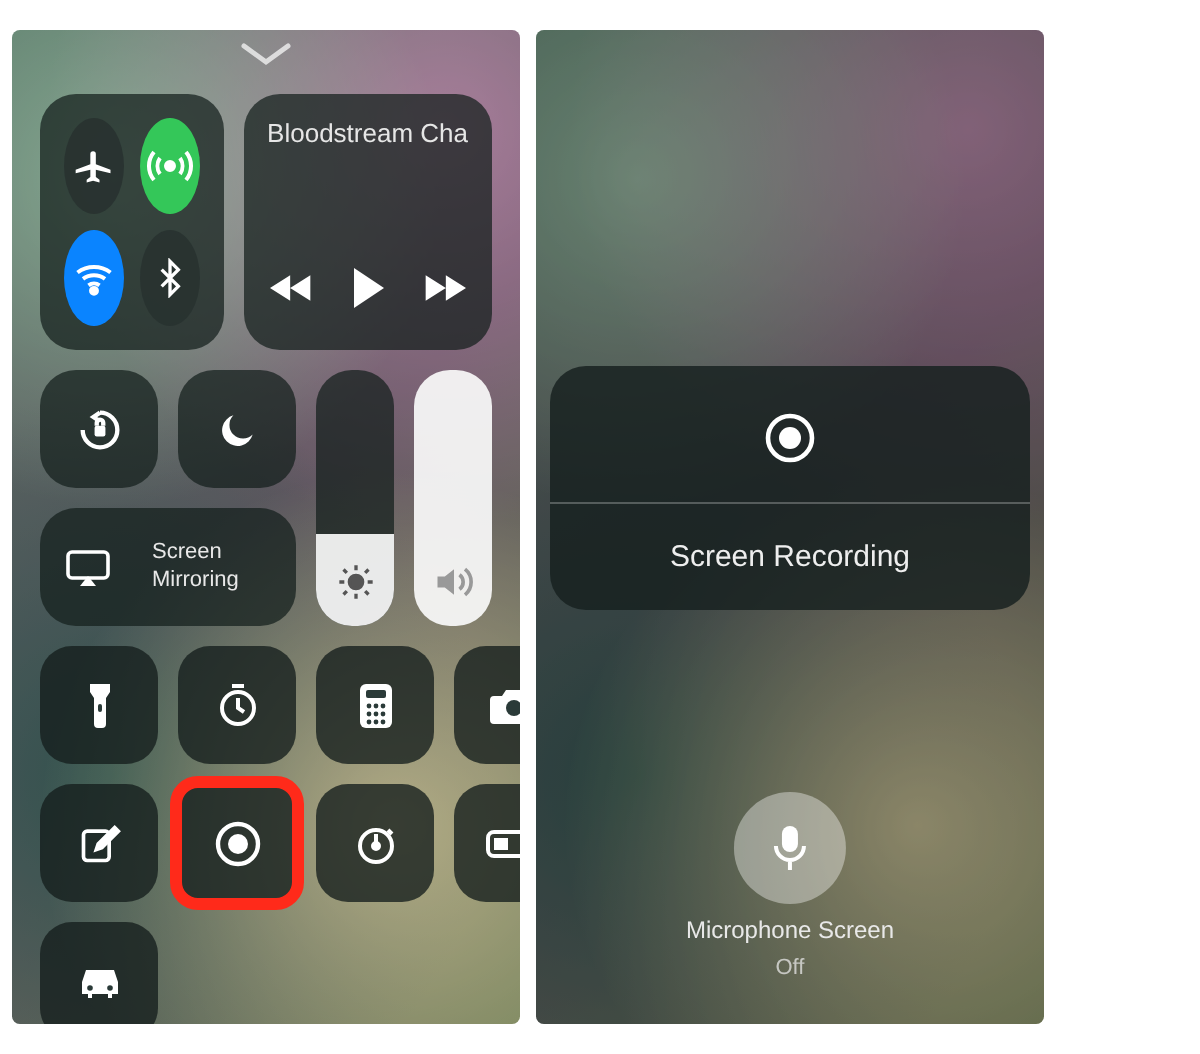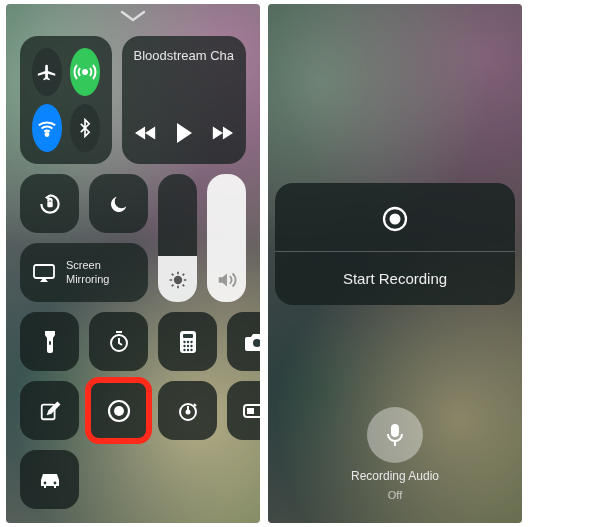--- a/index.html
+++ b/index.html
@@ -1,16 +1,16 @@
 <!DOCTYPE html>
 <html><head>
 <meta charset="utf-8">
 <style>
   html,body{margin:0;padding:0;background:#fff;font-family:-apple-system,Helvetica,Arial,sans-serif}
-  .stage{width:528px;height:527px;position:relative;display:flex;gap:8px;padding:4px 6px;box-sizing:border-box}
+  .stage{width:528px;height:527px;position:relative;display:flex;gap:8px;padding:15px 6px;box-sizing:border-box}
   .panel{position:relative;flex:1;border-radius:4px;overflow:hidden;
     background:
       radial-gradient(circle at 20% 15%, #6aa978 0%, transparent 35%),
       radial-gradient(circle at 85% 10%, #b54b90 0%, transparent 40%),
       radial-gradient(circle at 75% 80%, #d4b86a 0%, transparent 40%),
       radial-gradient(circle at 20% 75%, #3a6460 0%, transparent 45%),
       linear-gradient(135deg,#6c8c7d 0%, #7d6a7a 50%, #8a9a6c 100%);
     background-blend-mode:screen,screen,screen,normal,normal;
   }
   .panel::after{content:"";position:absolute;inset:0;background:rgba(20,30,25,.25)}
@@ -26,21 +26,21 @@
   .c-dark{background:rgba(40,50,48,.9)}
   .c-green{background:#34c759}
   .c-blue{background:#0a84ff}
 
   .music{width:128px;height:128px;padding:12px 12px;display:flex;flex-direction:column;justify-content:space-between}
   .music-title{color:#e6e6e6;font-size:13px;white-space:nowrap;overflow:hidden}
   .music-controls{display:flex;align-items:center;justify-content:center;gap:18px;color:#fff;padding-bottom:8px}
 
   .smallcard{width:59px;height:59px;display:flex;align-items:center;justify-content:center;color:#fff}
   .pair{display:flex;gap:10px}
-  .mirror{width:128px;height:59px;display:flex;align-items:center;gap:10px;padding:0 12px;color:#e8e8e8;font-size:11px;line-height:1.25}
+  .mirror{width:128px;height:59px;display:flex;align-items:center;gap:20px;padding:0 12px;color:#e8e8e8;font-size:11px;line-height:1.25}
 
   .slider{width:59px;height:128px;border-radius:18px;background:rgba(20,30,28,.72);position:relative;overflow:hidden;display:flex;align-items:flex-end}
   .slider-white{width:59px;height:128px;border-radius:18px;background:rgba(250,250,250,.92);position:relative;overflow:hidden}
   .slider-fill{position:absolute;left:0;right:0;bottom:0;height:36%;background:rgba(250,250,250,.92)}
   .slider-icon{position:absolute;left:50%;bottom:12px;transform:translateX(-50%);color:#555}
   .slider-white .slider-icon{color:#999}
 
   .grid4{display:grid;grid-template-columns:repeat(4,59px);gap:10px}
   .sq{width:59px;height:59px;border-radius:16px;background:rgba(20,30,28,.78);display:flex;align-items:center;justify-content:center;color:#fff}
   .highlight{outline:6px solid #ff2a1a;outline-offset:-2px;border-radius:10px}
@@ -281,31 +281,31 @@
       <div class="sheet">
         <div class="sheet-top">
           <span>
             <svg width="28" height="28" viewBox="0 0 28 28">
                 <circle cx="14" cy="14" r="11" fill="none" stroke="#fff" stroke-width="2.3"></circle>
                 <circle cx="14" cy="14" r="5.5" fill="#fff"></circle>
               </svg>
           </span>
         </div>
         <div class="sheet-div"></div>
-        <div class="sheet-bottom">Start Recording</div>
+        <div class="sheet-bottom">Screen Recording</div>
       </div>
 
       <div class="mic">
         <div class="mic-btn">
           <span>
             <svg width="20" height="26" viewBox="0 0 20 26" fill="none" stroke="#fff" stroke-width="2">
                 <rect x="6" y="2" width="8" height="13" rx="4" fill="#fff" stroke="none"></rect>
                 <path d="M3 12a7 7 0 0014 0M10 19v5"></path>
               </svg>
           </span>
         </div>
-        <div class="mic-label">Recording Audio</div>
+        <div class="mic-label">Microphone Screen</div>
         <div class="mic-state">Off</div>
       </div>
     </div>
   </div>
 
 </div>
 
 </body></html>

